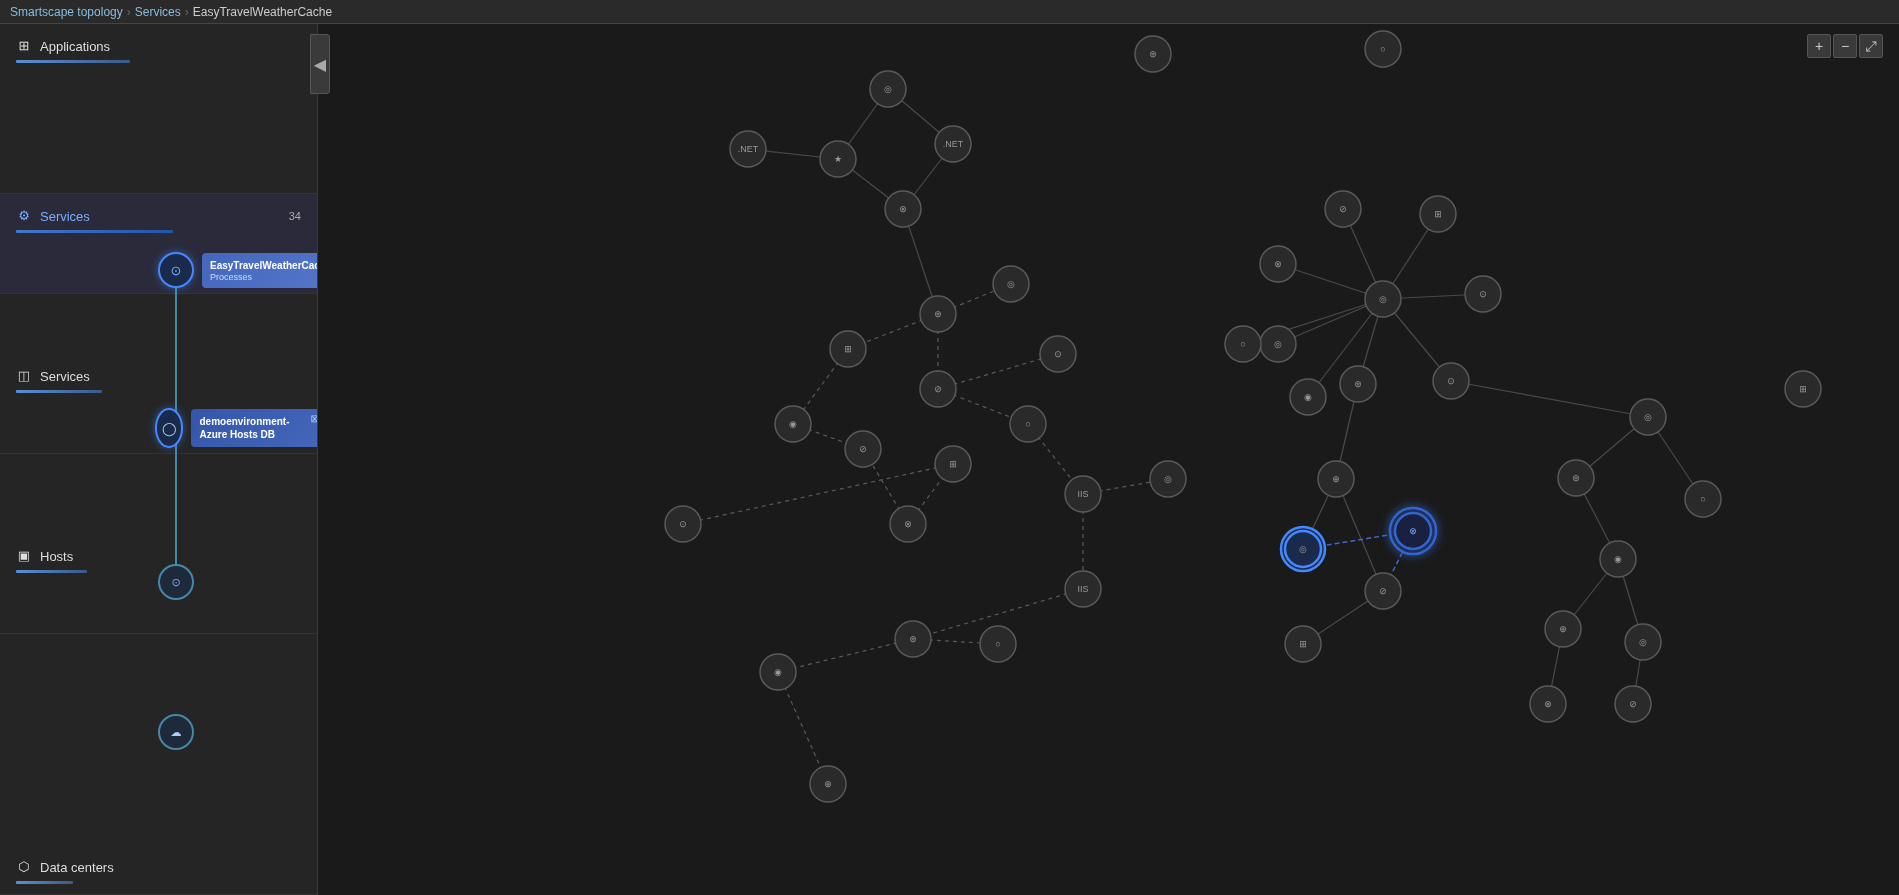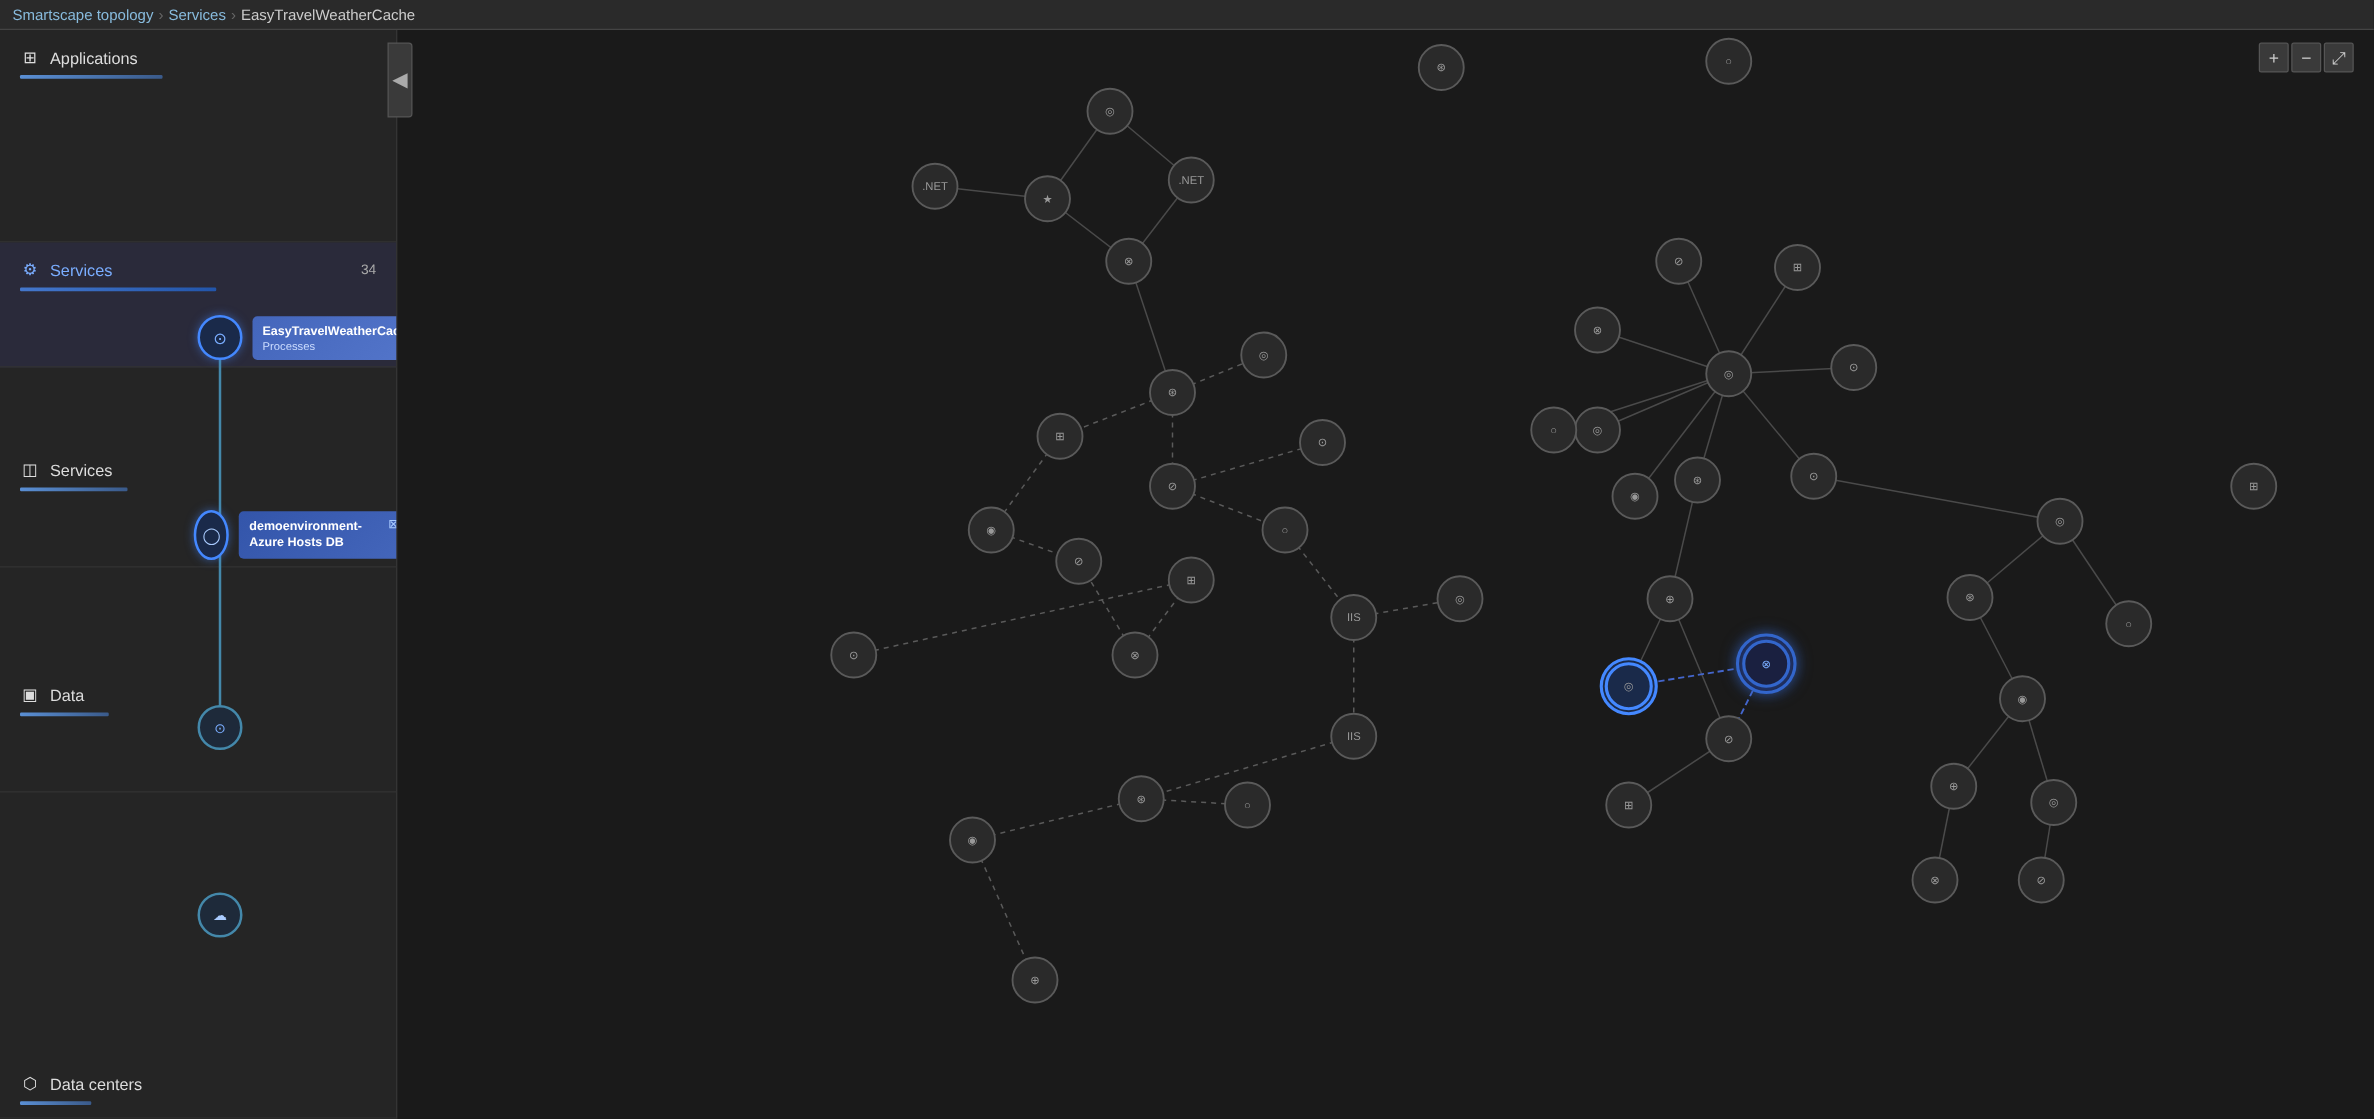--- a/index.html
+++ b/index.html
@@ -284,21 +284,21 @@
         <span>Services</span>
       </div>
     </div>
     <div class="section-bar" style="width:30%;"></div>
   </div>
 
   <div class="sidebar-section" style="height:100px; margin-top:80px;">
     <div class="section-header">
       <div class="section-title">
         <span class="icon-sym">▣</span>
-        <span>Data</span>
+        <span>Hosts</span>
       </div>
     </div>
     <div class="section-bar" style="width:25%;"></div>
   </div>
 
   <div class="sidebar-section" style="position:absolute;bottom:0;width:100%;">
     <div class="section-header">
       <div class="section-title">
         <span class="icon-sym">⬡</span>
         <span>Data centers</span>

